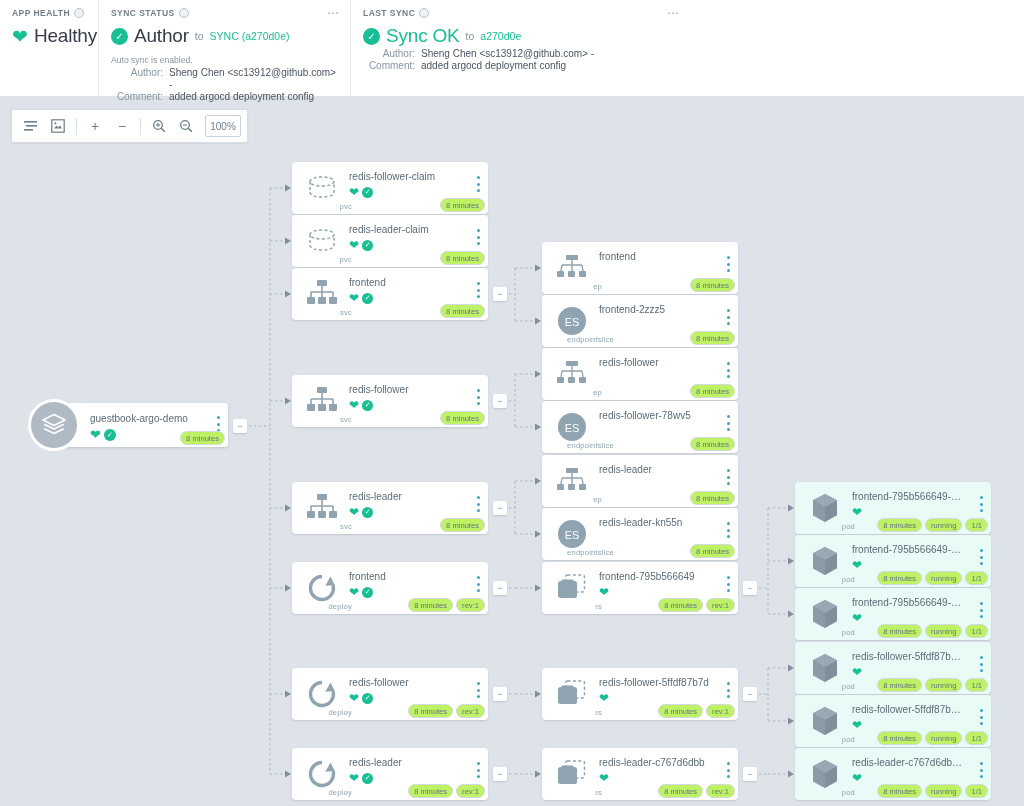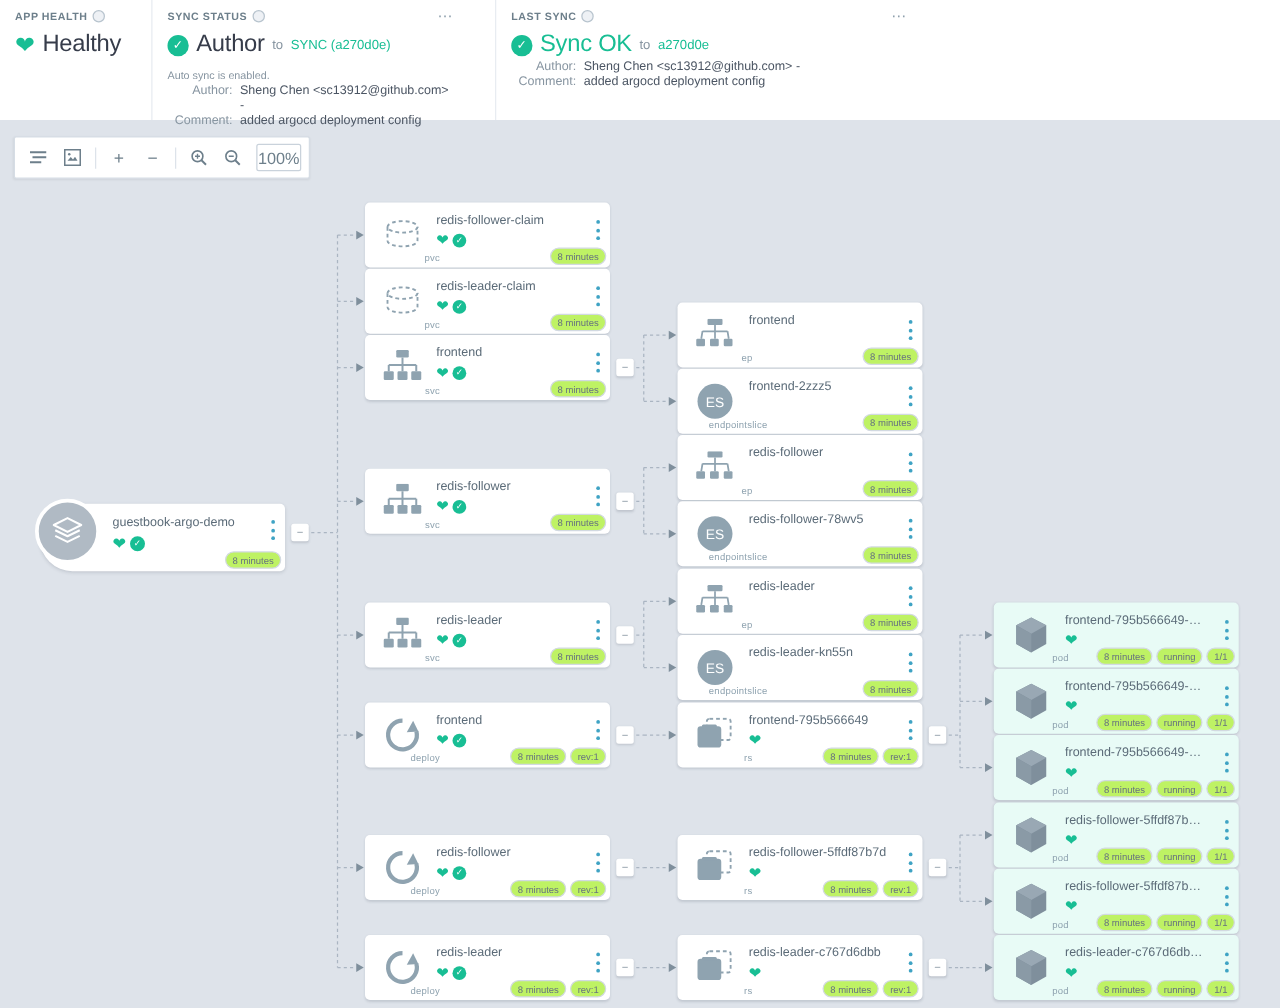--- a/index.html
+++ b/index.html
@@ -12,21 +12,20 @@
     color:#363c4a;
     -webkit-font-smoothing:antialiased;
   }
 
   
   .statusbar{
     position:absolute;left:0;top:0;width:1024px;height:96px;
     background:#ffffff;
     display:flex;
     box-sizing:border-box;
-    gap:23px;
   }
   .panel{position:relative;padding:8px 12px 6px 12px;box-sizing:border-box;}
   .panel + .panel{border-left:1px solid #e8ecf1;}
   .panel.health{width:98px;}
   .panel.sync{width:252px;}
   .panel.lastsync{width:340px;}
   .panel-title{
     font-size:8.5px;letter-spacing:.45px;color:#6d7f8b;font-weight:bold;
     text-transform:uppercase;display:flex;align-items:center;gap:4px;
   }
@@ -63,21 +62,21 @@
     display:flex;align-items:center;padding:0 6px;gap:1px;
     box-shadow:0 1px 2px rgba(0,0,0,.07);
   }
   .tb-btn{
     width:26px;height:26px;display:flex;align-items:center;justify-content:center;
     color:#6d7f8b;cursor:pointer;font-size:14px;background:none;border:none;
   }
   .tb-sep{width:1px;height:17px;background:#dde3ea;margin:0 4px;}
   .zoom-box{
     margin-left:5px;width:34px;height:20px;border:1px solid #c9d2db;border-radius:2px;
-    font-size:13px;color:#6d7f8b;display:flex;align-items:center;justify-content:center;
+    font-size:10px;color:#6d7f8b;display:flex;align-items:center;justify-content:center;
     background:#fff;
   }
 
   
   .canvas{position:absolute;left:0;top:96px;width:1024px;height:710px;overflow:hidden;}
   .edges{position:absolute;left:0;top:0;width:1024px;height:710px;}
 
   
   .node{
     position:absolute;background:#fff;border-radius:4px;
@@ -308,21 +307,21 @@
       <path d="M768,572 L788,572" fill="none" stroke="#aab5c2" stroke-width="1" stroke-dasharray="2.5 2.5"></path>
       <path d="M788,568.5 L794,572 L788,575.5 Z" fill="#7f8f9c"></path>
       <path d="M768,625 L788,625" fill="none" stroke="#aab5c2" stroke-width="1" stroke-dasharray="2.5 2.5"></path>
       <path d="M788,621.5 L794,625 L788,628.5 Z" fill="#7f8f9c"></path>
       <path d="M754,678 L768,678" fill="none" stroke="#aab5c2" stroke-width="1" stroke-dasharray="2.5 2.5"></path>
       <path d="M768,678 L768,678" fill="none" stroke="#aab5c2" stroke-width="1" stroke-dasharray="2.5 2.5"></path>
       <path d="M768,678 L788,678" fill="none" stroke="#aab5c2" stroke-width="1" stroke-dasharray="2.5 2.5"></path>
       <path d="M788,674.5 L794,678 L788,681.5 Z" fill="#7f8f9c"></path>
     </svg>
   <div id="node-layer">
-      <div class="root-node" style="left: 32px; top: 307px; width: 196px; height: 54px;">
+      <div class="root-node" style="left: 32px; top: 307px; width: 196px; height: 44px;">
         <div class="root-circle">
           <svg class="ic" width="26" height="26" viewBox="0 0 26 26">
             <g fill="none" stroke="#fff" stroke-width="1.6" stroke-linejoin="round">
               <path d="M13 2.5L24 8l-11 5.5L2 8z"></path>
               <path d="M3.2 12.2L13 17l9.8-4.8"></path>
               <path d="M3.2 16.7L13 21.5l9.8-4.8"></path>
             </g>
           </svg>
         </div>
    <div class="root-name">guestbook-argo-demo</div>

